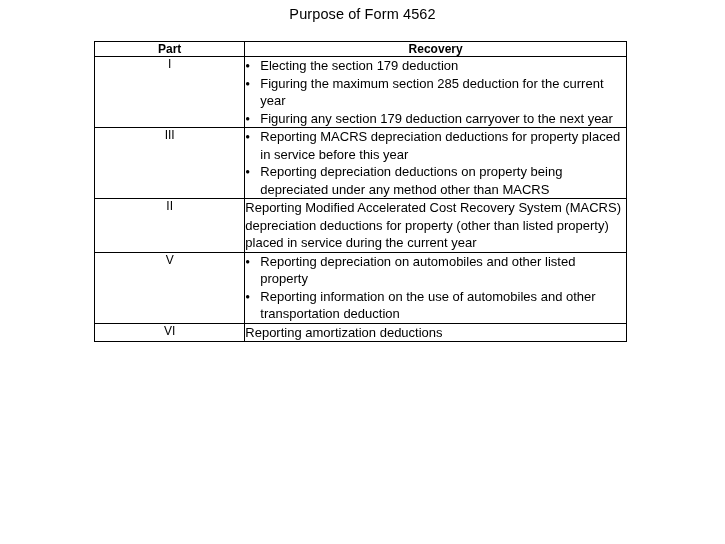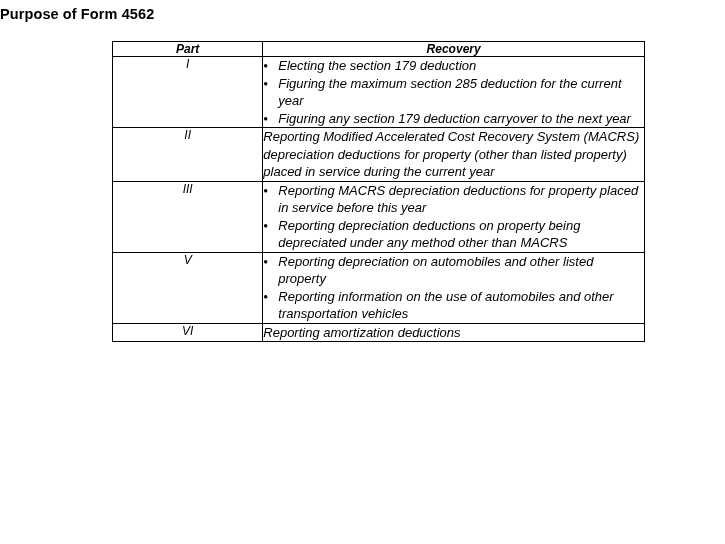--- a/index.html
+++ b/index.html
@@ -13,32 +13,32 @@
     font-family: "Liberation Sans", sans-serif;
     color: #000000;
     overflow: hidden;
   }
   .page {
     position: relative;
     width: 725px;
     height: 544px;
   }
   .page-title {
+    text-align: center;
     font-size: 14.5px;
-    font-weight: bold;
+    font-weight: normal;
     margin-top: 6px;
     margin-bottom: 0;
     letter-spacing: 0.1px;
   }
   .table-wrap {
     position: absolute;
-    left: 112px;
+    left: 94px;
     top: 35px;
     width: 533px;
-    font-style: italic;
   }
   table.purpose-table {
     border-collapse: collapse;
     width: 533px;
     table-layout: fixed;
     border: 1.5px solid #000;
   }
   table.purpose-table td,
   table.purpose-table th {
     border: 1px solid #000;
@@ -119,43 +119,43 @@
           <td class="purpose-cell">
             <ul class="bullets">
               <li>Electing the section 179 deduction</li>
               <li>Figuring the maximum section 285 deduction for the current year</li>
               <li>Figuring any section 179 deduction carryover to the next year</li>
             </ul>
           </td>
         </tr>
 
         <tr>
-          <td class="part-cell">II</td>
-          <td class="purpose-cell">
-            <p class="plain-text">Reporting Modified Accelerated Cost Recovery System (MACRS) depreciation deductions for property (other than listed property) placed in service during the current year</p>
-          </td>
-        </tr>
-
-        <tr>
           <td class="part-cell">III</td>
           <td class="purpose-cell">
             <ul class="bullets">
               <li>Reporting MACRS depreciation deductions for property placed in service before this year</li>
               <li>Reporting depreciation deductions on property being depreciated under any method other than MACRS</li>
             </ul>
           </td>
         </tr>
 
+        <tr>
+          <td class="part-cell">II</td>
+          <td class="purpose-cell">
+            <p class="plain-text">Reporting Modified Accelerated Cost Recovery System (MACRS) depreciation deductions for property (other than listed property) placed in service during the current year</p>
+          </td>
+        </tr>
+
 
         <tr>
           <td class="part-cell">V</td>
           <td class="purpose-cell">
             <ul class="bullets">
               <li>Reporting depreciation on automobiles and other listed property</li>
-              <li>Reporting information on the use of automobiles and other transportation vehicles</li>
+              <li>Reporting information on the use of automobiles and other transportation deduction</li>
             </ul>
           </td>
         </tr>
 
         <tr>
           <td class="part-cell">VI</td>
           <td class="purpose-cell">
             <p class="plain-text">Reporting amortization deductions</p>
           </td>
         </tr>

